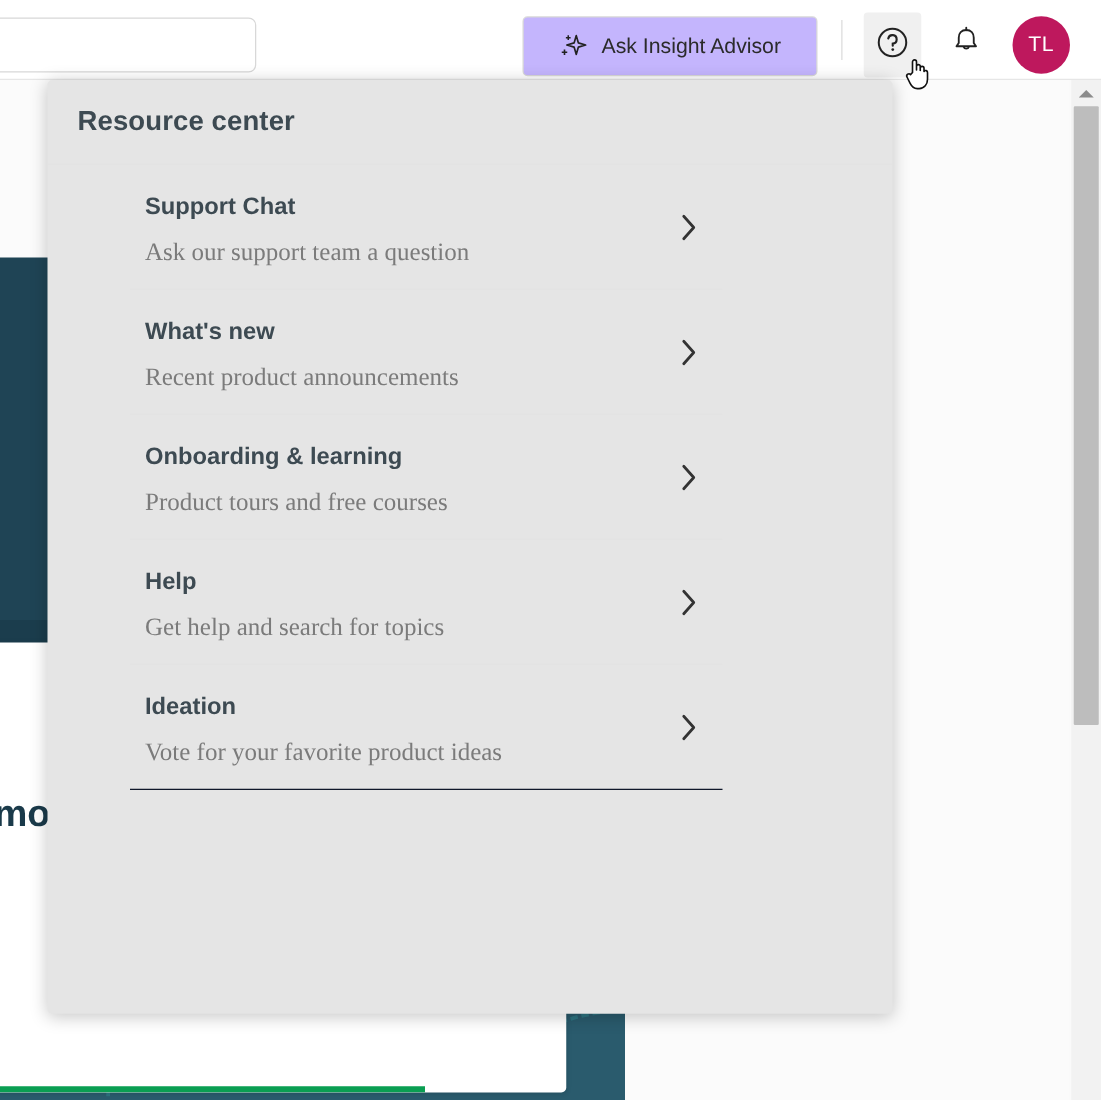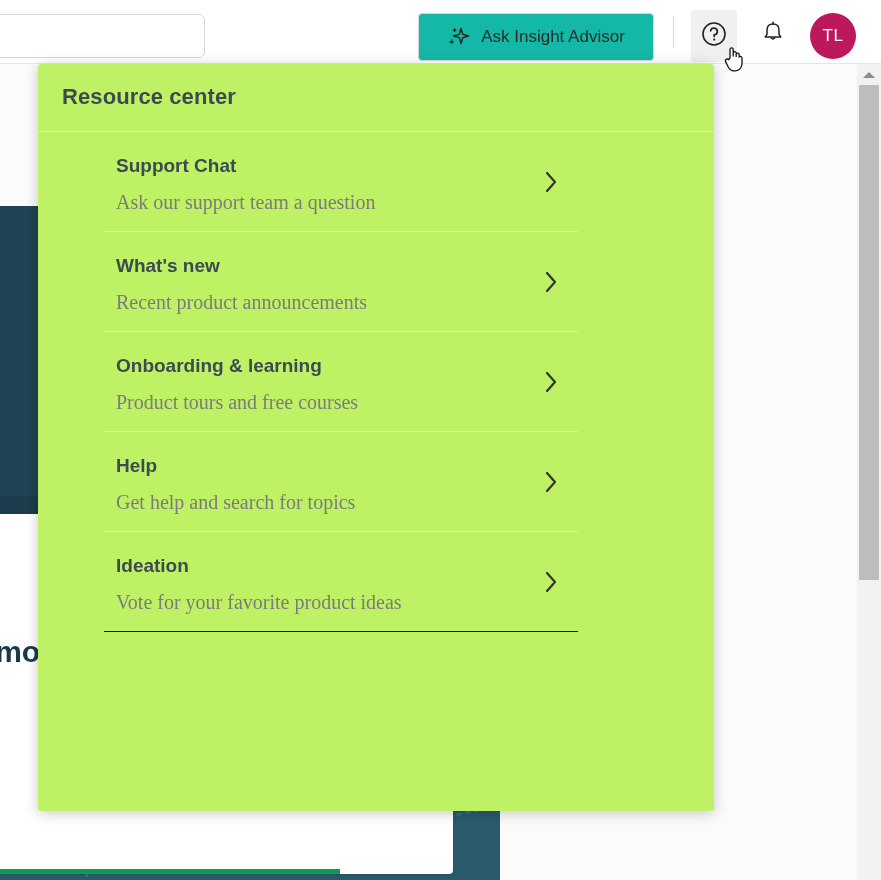--- a/index.html
+++ b/index.html
@@ -16,21 +16,21 @@
     position: absolute; left: 0; top: 0; width: 881px; height: 64px;
     background: #ffffff; border-bottom: 1px solid #e6e6e6;
     z-index: 30;
   }
   .search-box {
     position: absolute; left: -95px; top: 14px; width: 300px; height: 44px;
     border: 1px solid #d8d8d8; border-radius: 6px; background: #fff;
   }
   .ask-btn {
     position: absolute; left: 418px; top: 13px; width: 236px; height: 48px;
-    border: 1px solid #d8d8d8; border-radius: 4px; background: #14b8a6;
+    border: 1px solid #d8d8d8; border-radius: 4px; background: #c4b5fd;
     display: flex; align-items: center; justify-content: center; gap: 10px;
     cursor: pointer;
   }
   .ask-btn-label { font-size: 17px; color: #2b2b2b; font-weight: 400; white-space: nowrap; }
   .sparkle-icon { width: 24px; height: 24px; display:block; }
 
   .divider-v {
     position: absolute; left: 673px; top: 16px; width: 1px; height: 32px; background: #dcdcdc;
   }
   .icon-btn {
@@ -108,21 +108,21 @@
   .ext-links { position:absolute; left: 640px; top: 380px; width: 240px; }
 
   
   .sb-track { position:absolute; right:0; top:64px; width:24px; height:816px; background:#f2f2f2; }
   .sb-up { position:absolute; right:0; top:64px; width:24px; height:22px; display:flex;align-items:center;justify-content:center; }
   .sb-thumb { position:absolute; right:2px; top:85px; width:20px; height:495px; background:#bdbdbd; border-radius:1px; }
 
   
   .rc-panel {
     position: absolute; left: 38px; top: 64px; width: 676px; height: 747px;
-    background: #bef264;
+    background: #e5e5e5;
     border-radius: 4px;
     box-shadow: 0 2px 14px rgba(0,0,0,.22);
     z-index: 50;
     overflow: hidden;
   }
   .rc-title {
     position: absolute; left: 24px; top: 20px;
     font-size: 22px; font-weight: 700; color: #3d4a52; letter-spacing:.1px;
   }
   .rc-head-sep {

